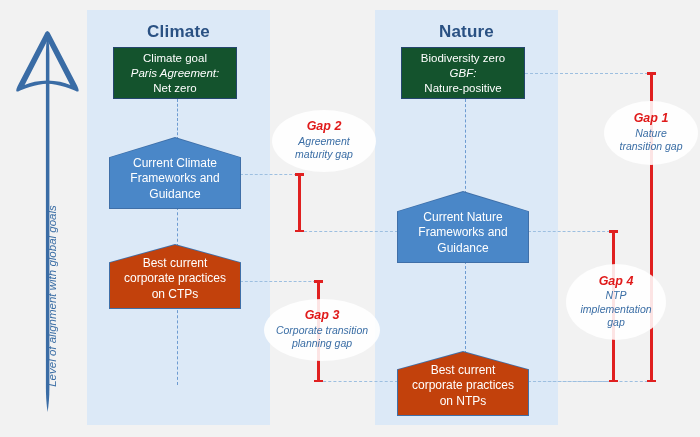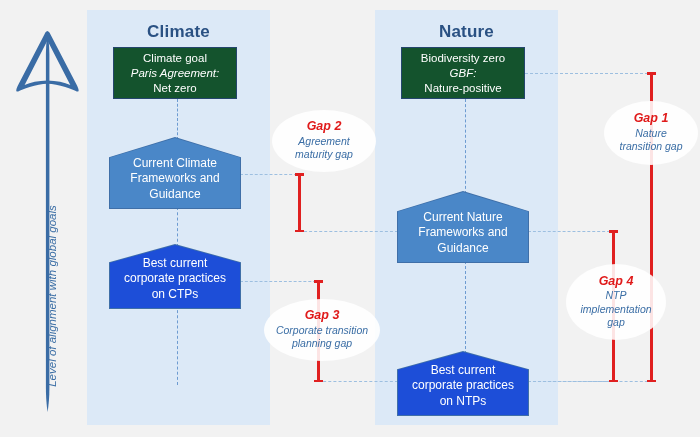--- a/index.html
+++ b/index.html
@@ -66,21 +66,21 @@
     -webkit-clip-path:polygon(0% 28%, 50% 0%, 100% 28%, 100% 100%, 0% 100%);
     clip-path:polygon(0% 28%, 50% 0%, 100% 28%, 100% 100%, 0% 100%);
   }
   .pent-outline{
     position:absolute;
     -webkit-clip-path:polygon(0% 28%, 50% 0%, 100% 28%, 100% 100%, 0% 100%);
     clip-path:polygon(0% 28%, 50% 0%, 100% 28%, 100% 100%, 0% 100%);
     background:#3f6fa8;
   }
   .pent-fill-mid{background:#4a87c8;}
-  .pent-fill-light{background:#1d4ed8;}
+  .pent-fill-light{background:#c2410c;}
 
   #pent-climate-fw{left:110px;top:138px;width:130px;height:70px;}
   #pent-climate-fw-o{left:109px;top:137px;width:132px;height:72px;}
   #pent-climate-best{left:110px;top:245px;width:130px;height:63px;}
   #pent-climate-best-o{left:109px;top:244px;width:132px;height:65px;}
   #pent-nature-fw{left:398px;top:192px;width:130px;height:70px;}
   #pent-nature-fw-o{left:397px;top:191px;width:132px;height:72px;}
   #pent-nature-best{left:398px;top:352px;width:130px;height:63px;}
   #pent-nature-best-o{left:397px;top:351px;width:132px;height:65px;}
 

